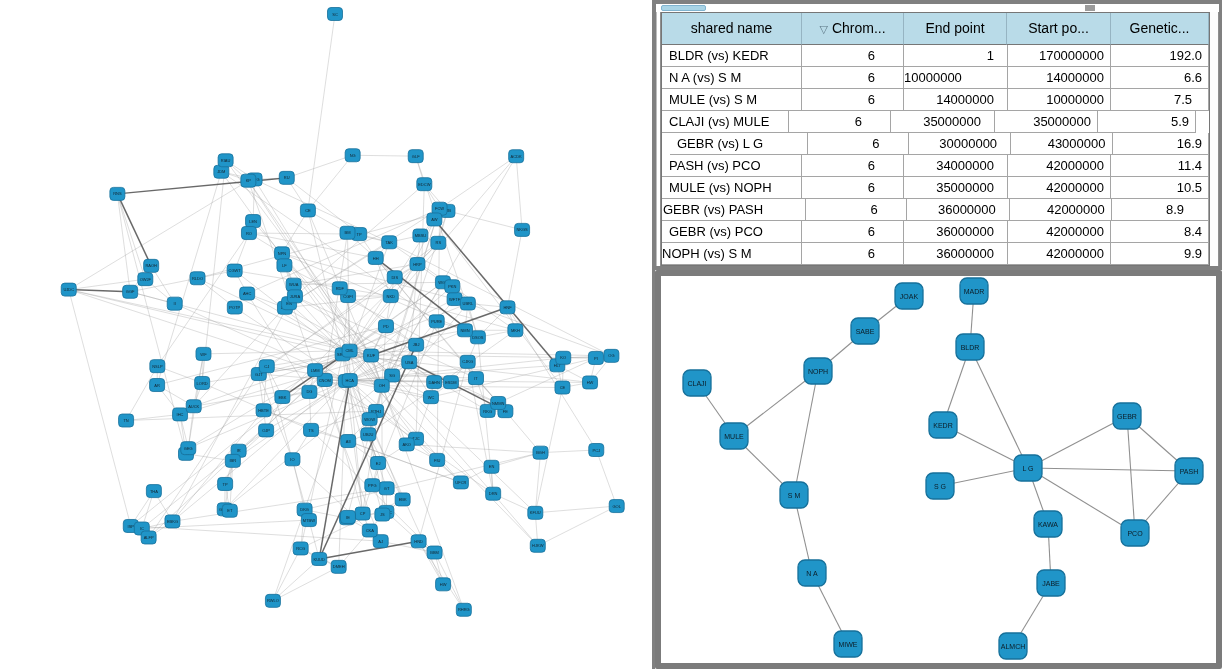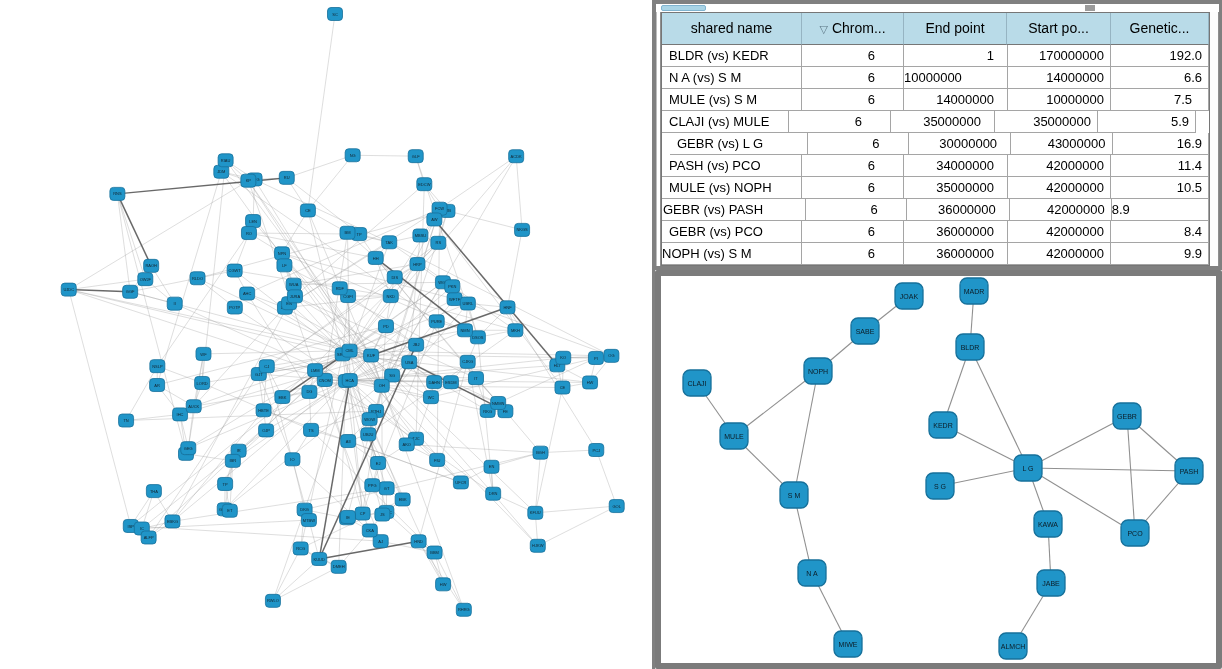--- a/index.html
+++ b/index.html
@@ -1116,21 +1116,21 @@
         <div class="tcell" style="width: 102px; text-align: right; padding-right: 28px;">6</div>
         <div class="tcell" style="width: 104px; text-align: right; padding-right: 13px;">35000000</div>
         <div class="tcell" style="width: 103px; text-align: right; padding-right: 6px;">42000000</div>
         <div class="tcell" style="width: 98px; text-align: right; padding-right: 6px;">10.5</div>
       </div>
       <div class="trow">
         <div class="tcell" style="width: 145px; text-align: left; padding-left: 1px;">GEBR (vs) PASH</div>
         <div class="tcell" style="width: 102px; text-align: right; padding-right: 28px;">6</div>
         <div class="tcell" style="width: 104px; text-align: right; padding-right: 13px;">36000000</div>
         <div class="tcell" style="width: 103px; text-align: right; padding-right: 6px;">42000000</div>
-        <div class="tcell" style="width: 98px; padding-right: 24px;">8.9</div>
+        <div class="tcell" style="width: 98px; text-align: right; padding-right: 24px;">8.9</div>
       </div>
       <div class="trow">
         <div class="tcell" style="width: 140px; text-align: left; padding-left: 7px;">GEBR (vs) PCO</div>
         <div class="tcell" style="width: 102px; text-align: right; padding-right: 28px;">6</div>
         <div class="tcell" style="width: 104px; text-align: right; padding-right: 13px;">36000000</div>
         <div class="tcell" style="width: 103px; text-align: right; padding-right: 6px;">42000000</div>
         <div class="tcell" style="width: 98px; text-align: right; padding-right: 6px;">8.4</div>
       </div>
       <div class="trow">
         <div class="tcell" style="width: 140px; text-align: left; ">NOPH (vs) S M</div>

